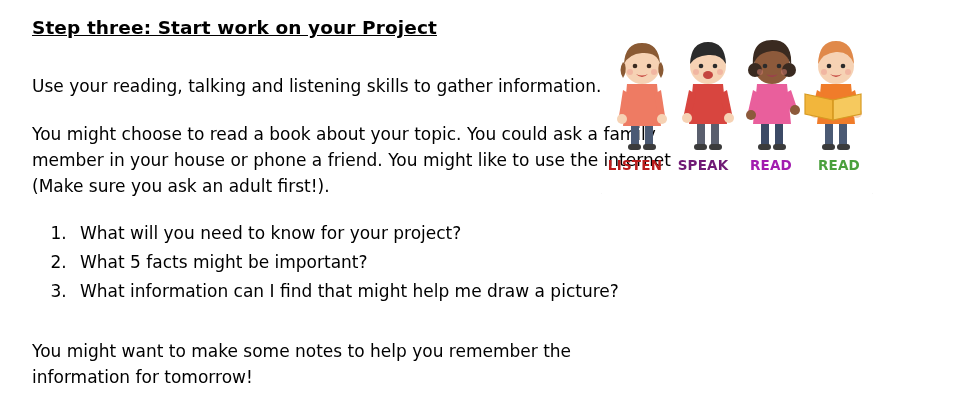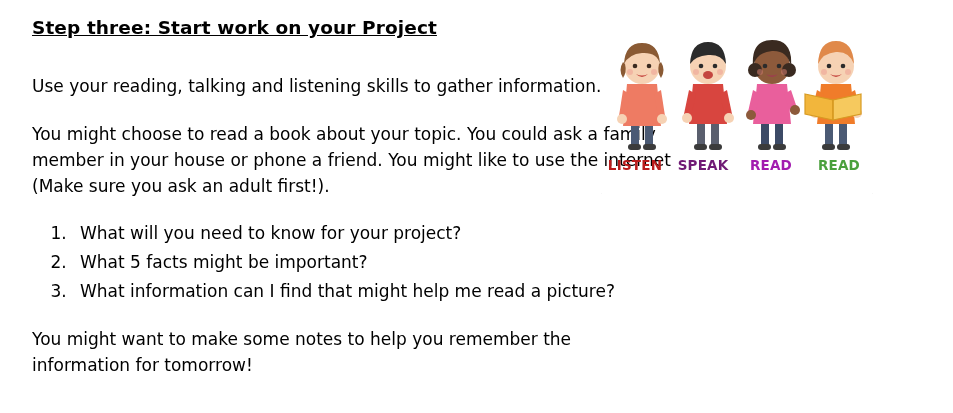--- a/index.html
+++ b/index.html
@@ -38,21 +38,21 @@
   }
   .para {
     font-size: 17px;
     line-height: 1.52;
     margin: 0 0 22px 0;
   }
   .para.tight {
     margin-bottom: 14px;
   }
   ol.questions {
-    margin: 0 0 22px 0;
+    margin: 0 0 34px 0;
     padding-left: 40px;
     font-size: 17px;
     line-height: 1.52;
   }
   ol.questions li {
     margin-bottom: 3px;
     padding-left: 8px;
   }
   .last-para {
     font-size: 17px;
@@ -106,21 +106,21 @@
     <h1 class="heading">Step three: Start work on your Project</h1>
 
     <p class="para">Use your reading, talking and listening skills to gather information.</p>
 
     <p class="para">You might choose to read a book about your topic. You could ask a family member in your house or phone a friend. You might like to use the internet (Make sure you ask an adult first!).</p>
 
 
     <ol class="questions">
       <li>What will you need to know for your project?</li>
       <li>What 5 facts might be important?</li>
-      <li>What information can I find that might help me read a picture?</li>
+      <li>What information can I find that might help me draw a picture?</li>
     </ol>
 
     <p class="last-para">You might want to make some notes to help you remember the information for tomorrow!</p>
   </div>
 
   <div class="illustration">
     <div class="illu-bg"></div>
 
     <svg class="kids" viewBox="0 0 272 145">
 

